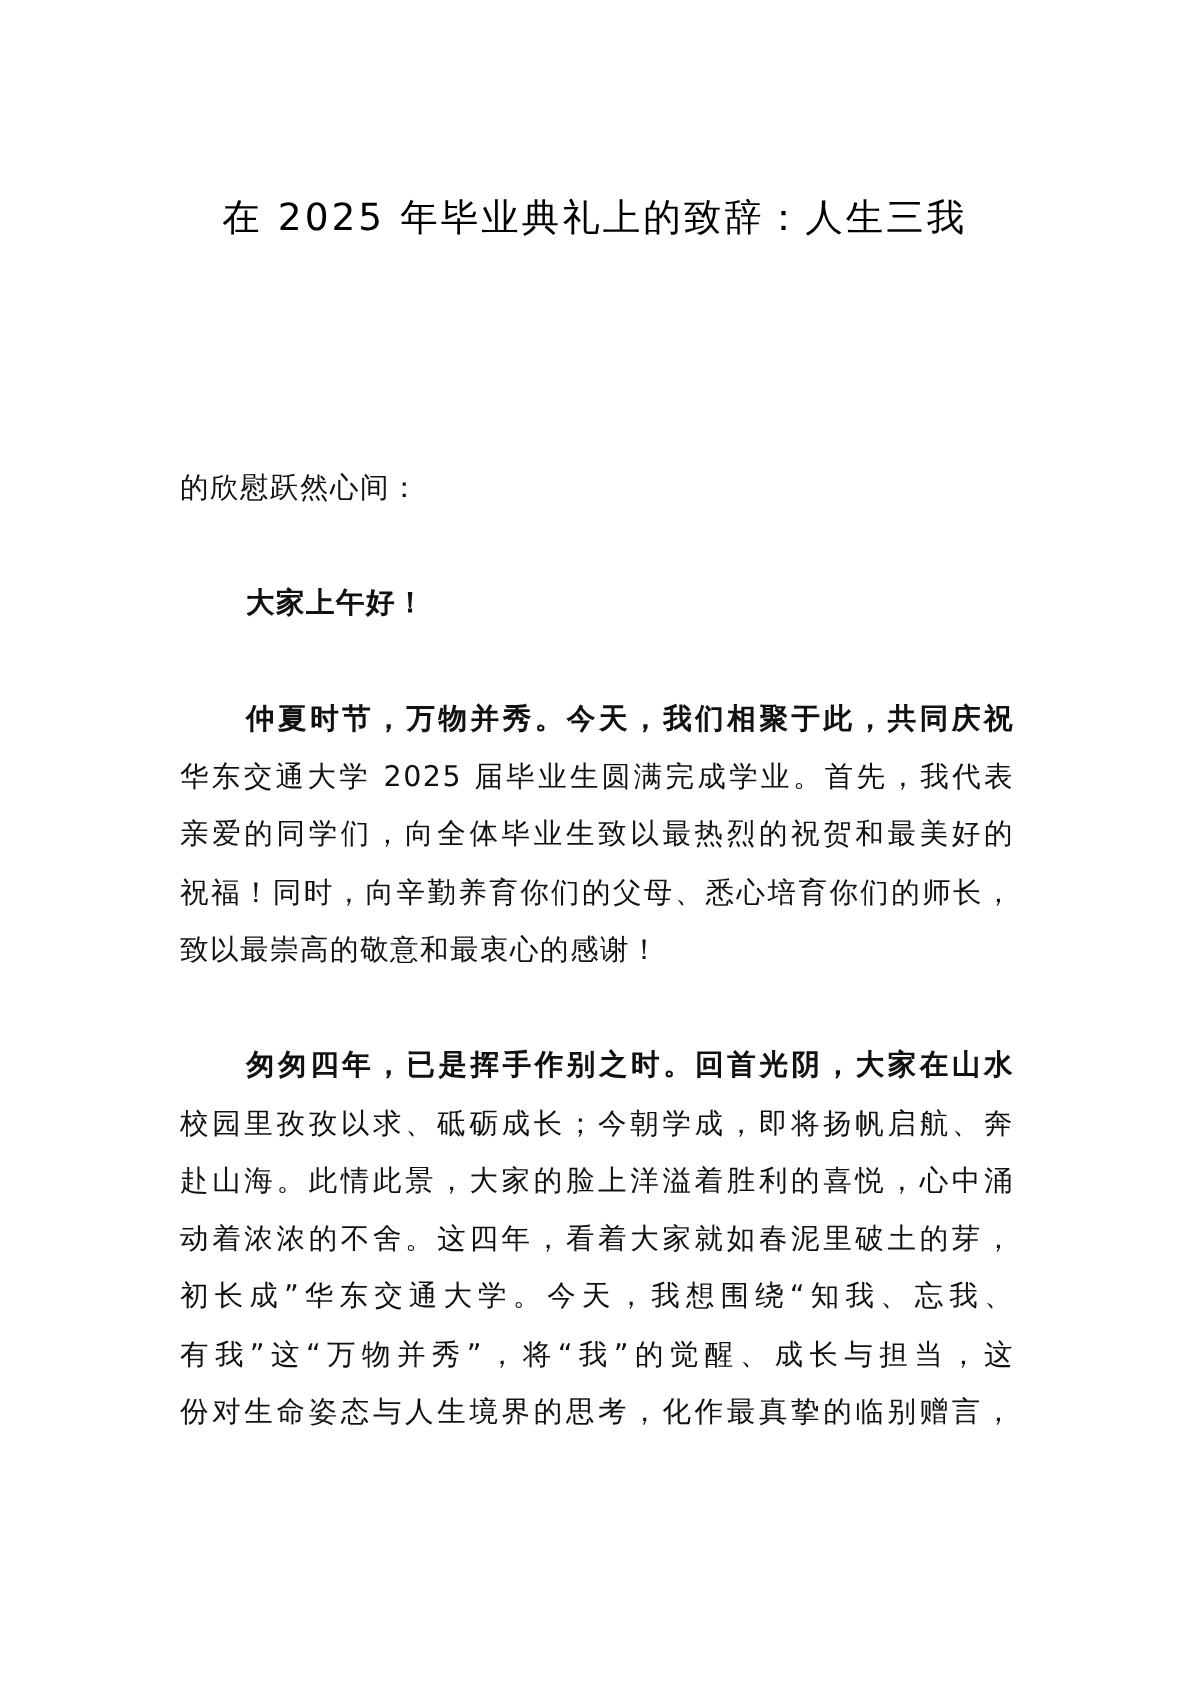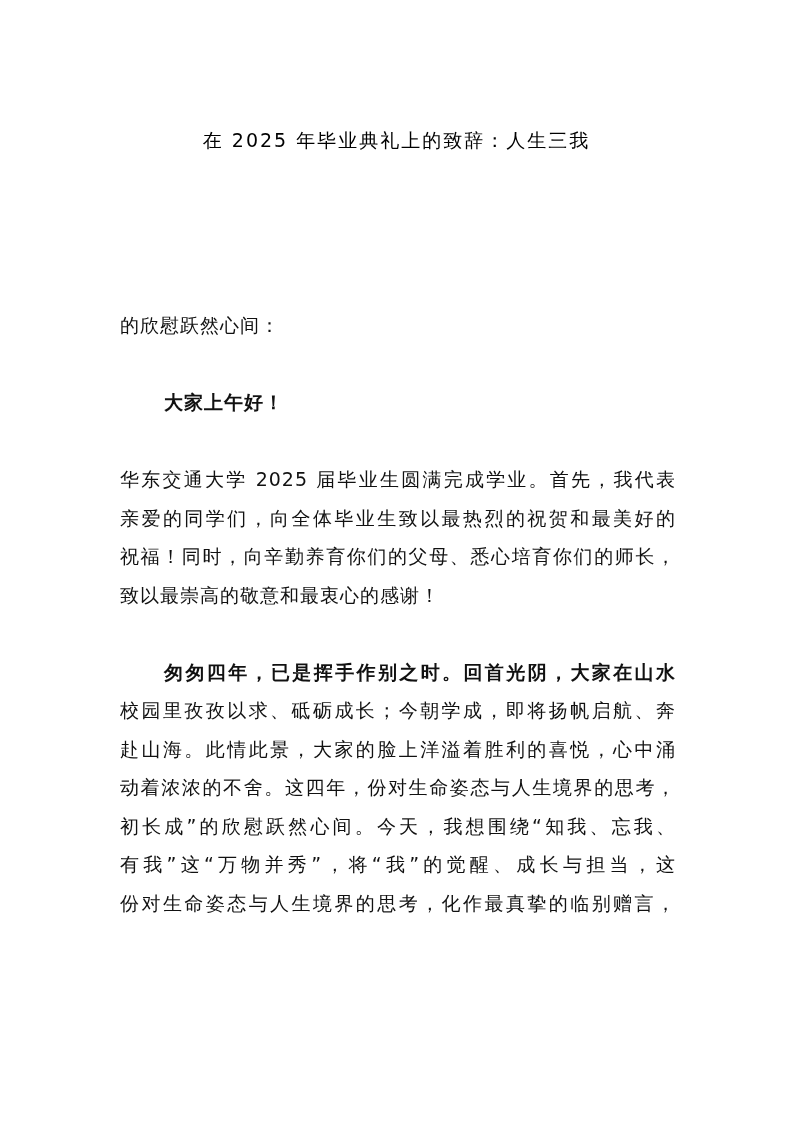--- a/index.html
+++ b/index.html
@@ -1,47 +1,48 @@
 <!DOCTYPE html>
 <html><head>
 <meta charset="utf-8">
 <style>
   html, body { margin: 0; padding: 0; background: #ffffff; }
   body { width: 793px; height: 1122px; position: relative; overflow: hidden;
          font-family: "DejaVu Sans", "Liberation Sans", sans-serif; color: #111; }
   .title { position: absolute; top: 128px; left: 0; width: 793px; text-align: center;
-           font-size: 19px; letter-spacing: 2px; color: #000; }
+           font-size: 25px; letter-spacing: 2px; color: #000; }
   .body { position: absolute; left: 120px; width: 556px; top: 306px; }
   .line { height: 38.5px; line-height: 38.5px; font-size: 19px; white-space: nowrap;
           text-align: justify; text-align-last: justify; letter-spacing: 1px; }
   .line.last { text-align-last: left; }
   .indent { padding-left: 44px; font-weight: bold; }
   .gap { height: 38.5px; }
 </style>
 </head>
 <body>
 
 <div class="title">在 2025 年毕业典礼上的致辞：人生三我</div>
 
 <div class="body">
   <div class="line last">的欣慰跃然心间：</div>
   <div class="gap"></div>
   <div class="line last indent">大家上午好！</div>
   <div class="gap"></div>
 
   <div>
+    <div class="line indent">仲夏时节，万物并秀。今天，我们相聚于此，共同庆祝</div>
     <div class="line">华东交通大学 2025 届毕业生圆满完成学业。首先，我代表</div>
     <div class="line">亲爱的同学们，向全体毕业生致以最热烈的祝贺和最美好的</div>
     <div class="line">祝福！同时，向辛勤养育你们的父母、悉心培育你们的师长，</div>
     <div class="line last">致以最崇高的敬意和最衷心的感谢！</div>
   </div>
   <div class="gap"></div>
 
   <div>
     <div class="line indent">匆匆四年，已是挥手作别之时。回首光阴，大家在山水</div>
     <div class="line">校园里孜孜以求、砥砺成长；今朝学成，即将扬帆启航、奔</div>
     <div class="line">赴山海。此情此景，大家的脸上洋溢着胜利的喜悦，心中涌</div>
-    <div class="line">动着浓浓的不舍。这四年，份对生命姿态与人生境界的思考，</div>
-    <div class="line">初长成”的欣慰跃然心间。今天，我想围绕“知我、忘我、</div>
+    <div class="line">动着浓浓的不舍。这四年，看着大家就如春泥里破土的芽，</div>
+    <div class="line">初长成”华东交通大学。今天，我想围绕“知我、忘我、</div>
     <div class="line">有我”这“万物并秀”，将“我”的觉醒、成长与担当，这</div>
     <div class="line">份对生命姿态与人生境界的思考，化作最真挚的临别赠言，</div>
   </div>
 </div>
 
 </body></html>

